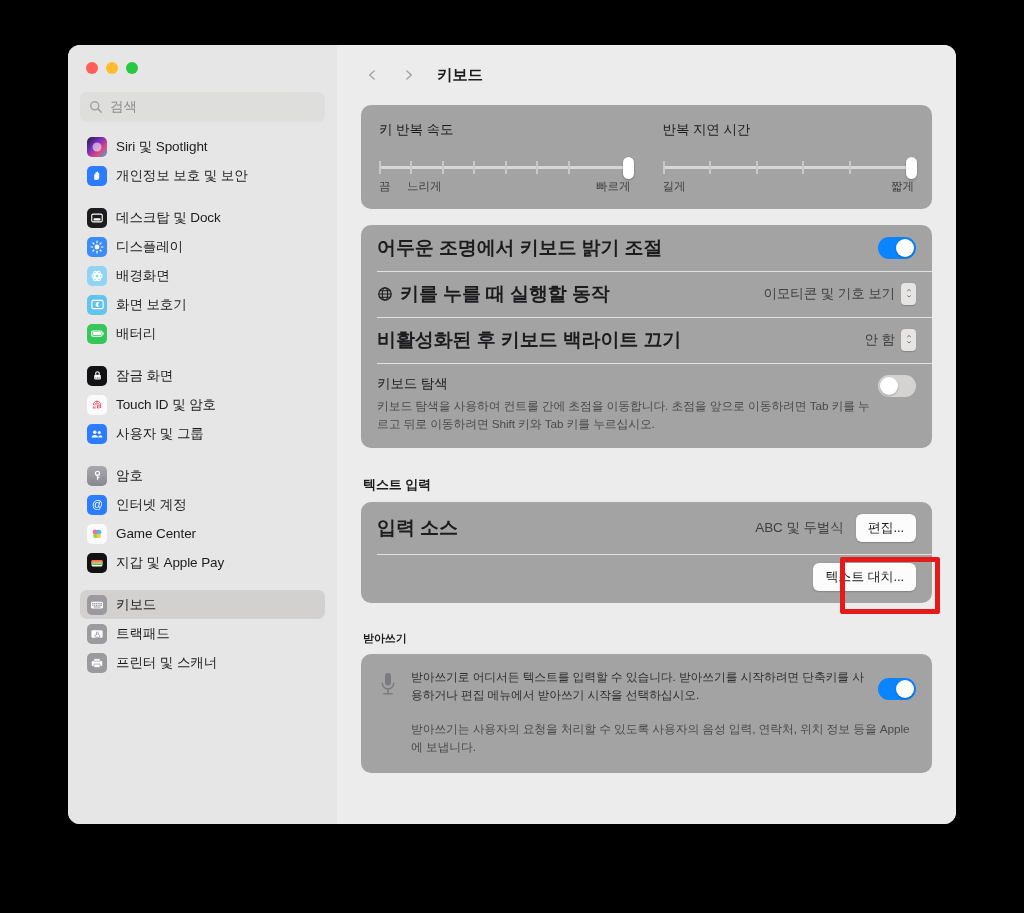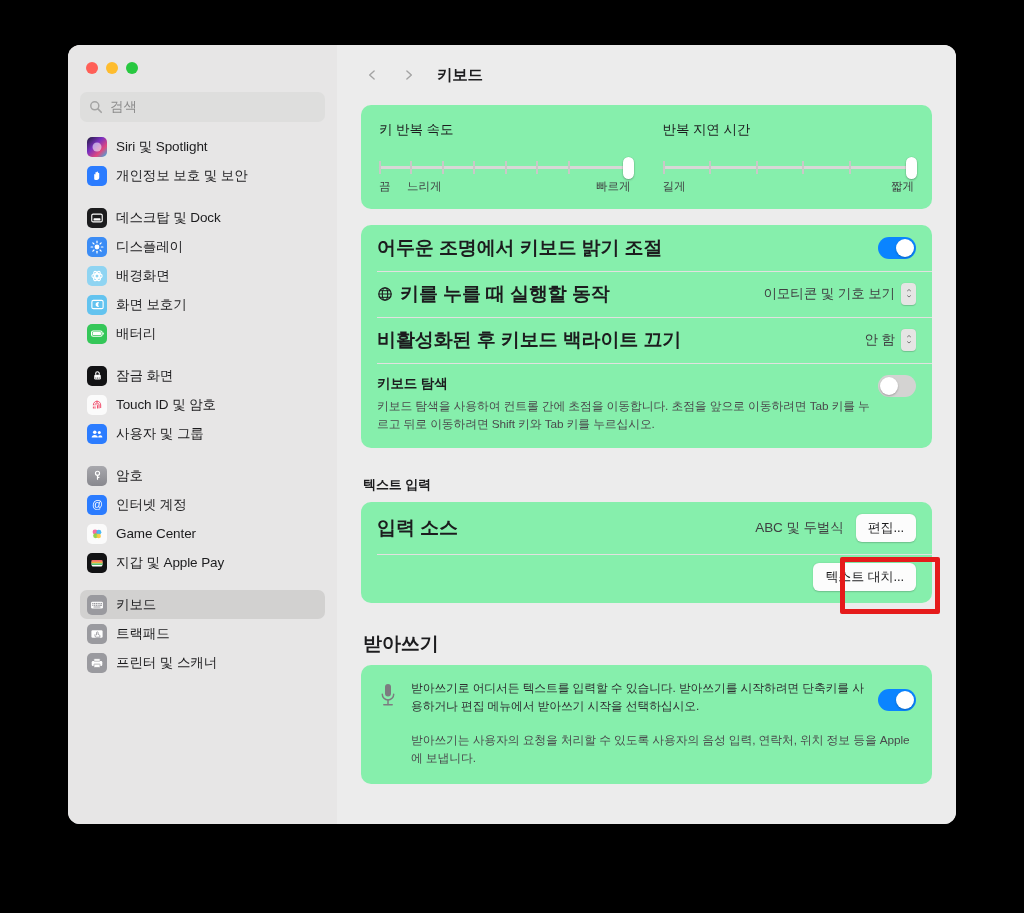--- a/index.html
+++ b/index.html
@@ -93,34 +93,34 @@
     font-size: 15.5px;
     font-weight: bold;
     color: #1c1c1e;
     margin-left: 8px;
     letter-spacing: -.2px;
   }
 
   #content { padding: 0 24px 0 24px; }
 
   .card {
-    background: #86efac;
+    background: #a3a3a3;
     border-radius: 10px;
     margin-bottom: 16px;
     overflow: hidden;
     justify-content: space-between;
   }
   .sect-head {
     font-size: 13px;
     font-weight: bold;
     color: #1c1c1e;
     padding: 6px 2px 8px 2px;
     letter-spacing: -.1px;
   }
-  .sect-head.big { font-size: 19px; padding-top: 12px; }
+  .sect-head.big { font-size: 11px; padding-top: 12px; }
 
   
   .slider-card { display: flex; padding: 16px 18px 14px 18px; gap: 0; }
   .slider-col { flex: 1; }
   .slider-col:first-child { padding-right: 18px; }
   .slider-col:last-child { padding-left: 14px; }
   .slider-title { font-size: 13.5px; color: #1c1c1e; margin-bottom: 18px; letter-spacing: -.1px; }
   .slider-track {
     position: relative;
     height: 20px;
@@ -210,21 +210,21 @@
   .stepper svg { display: block; }
 
   .globe { width: 16px; height: 16px; flex: 0 0 16px; margin-right: 7px; }
 
   
   .knav {
     padding: 12px 16px 12px 16px;
     position: relative;
   }
   .knav-top { display: flex; align-items: flex-start; }
-  .knav-title { font-size: 13.5px; font-weight: bold; color: #1c1c1e; letter-spacing: -.1px; }
+  .knav-title { font-size: 13.5px; font-weight: normal; color: #1c1c1e; letter-spacing: -.1px; }
   .knav-desc {
     font-size: 11.8px;
     color: #4a4a4c;
     line-height: 1.55;
     margin-top: 4px;
     max-width: 500px;
     letter-spacing: -.1px;
   }
   .btn-row {
     display: flex;

